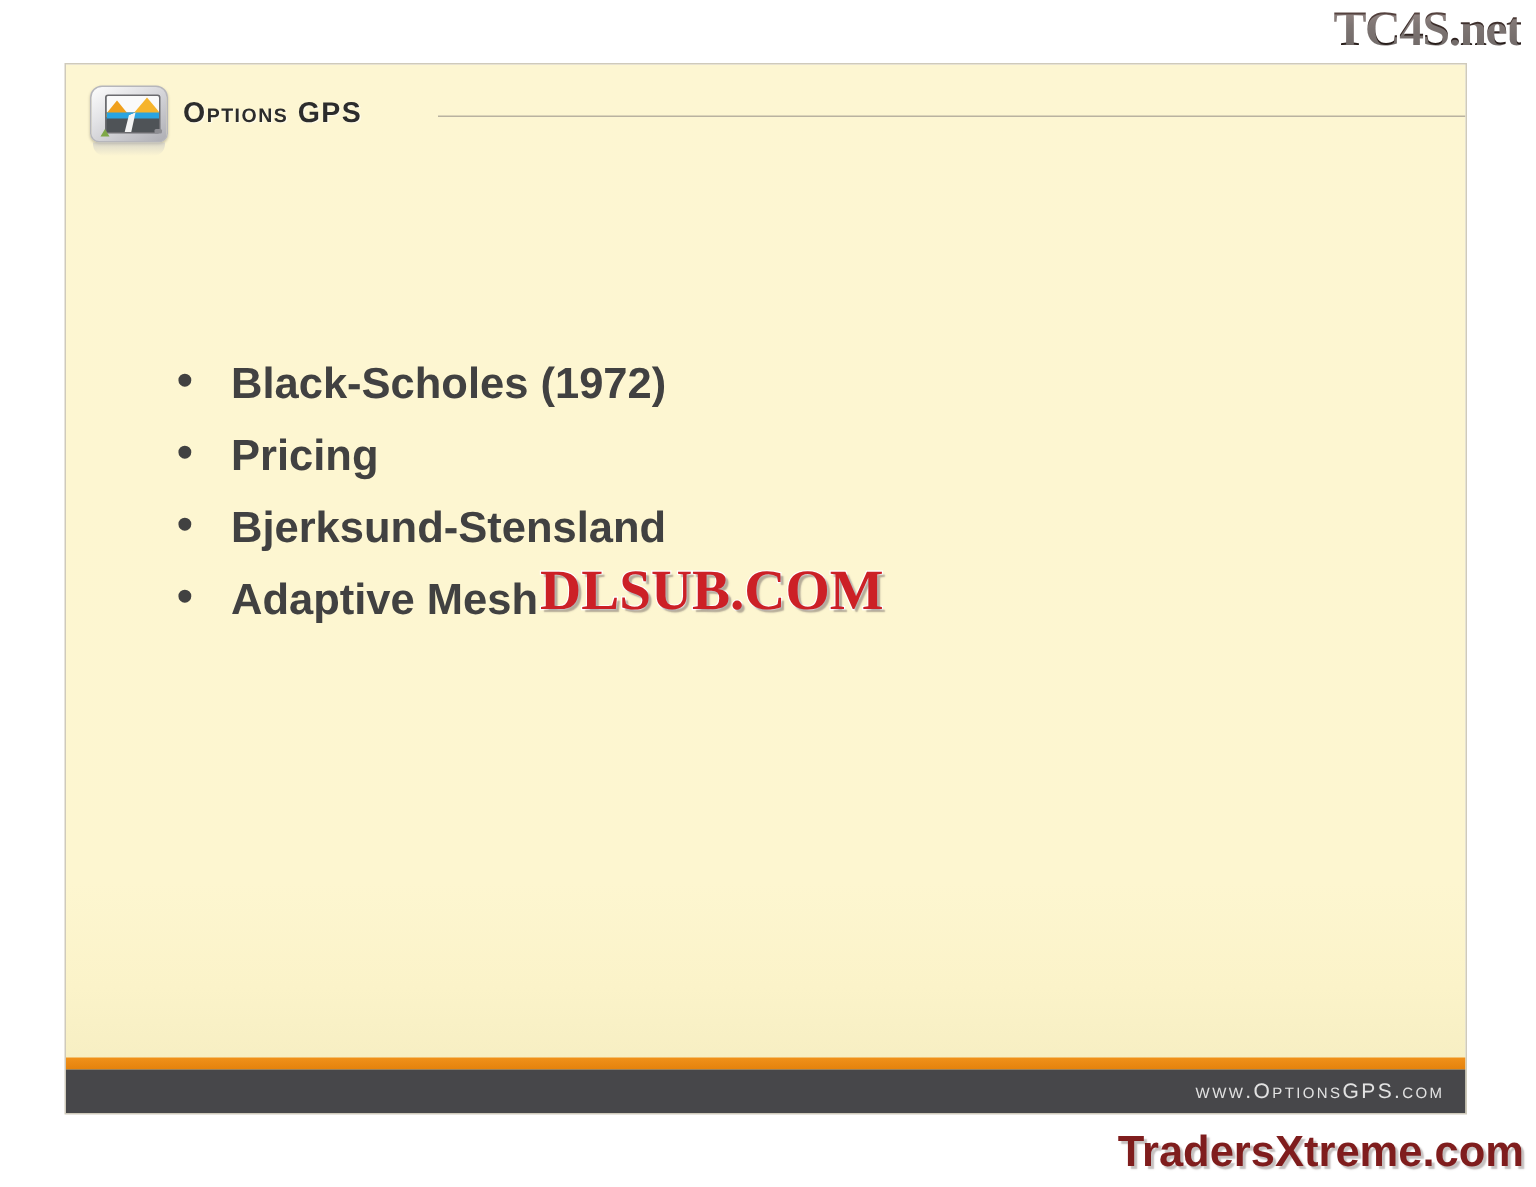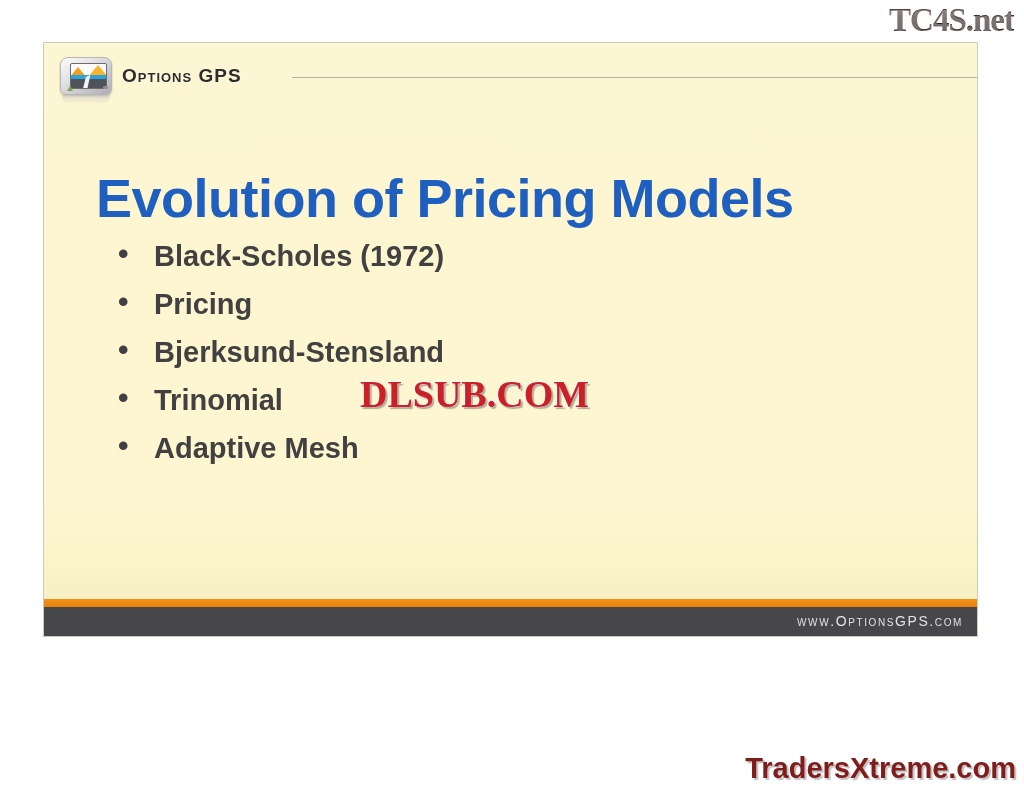--- a/index.html
+++ b/index.html
@@ -33,21 +33,21 @@
     z-index: 40;
     white-space: nowrap;
   }
 
   
   .slide {
     position: absolute;
     left: 43px;
     top: 42px;
     width: 935px;
-    height: 595px;
+    height: 701px;
     background: linear-gradient(180deg,
                 #fdf6d2 0%,
                 #fdf6d0 78%,
                 #fbf3c9 88%,
                 #f6eec2 96%,
                 #f2e9bb 100%);
     border: 1px solid #cfcabb;
     box-sizing: border-box;
     overflow: hidden;
     text-decoration: underline;
@@ -296,27 +296,25 @@
         <div class="gps-logo-tri"></div>
       </div>
       <div class="gps-reflection"></div>
     </div>
 
     <div class="brand-text">Options GPS</div>
 
     <div class="header-rule"></div>
   </div>
 
-  <h1 class="slide-title">Evolution of Pricing Models</h1>
 
   <ul class="bullet-list">
     <li class="bullet-item">Black-Scholes  (1972)</li>
     <li class="bullet-item">Pricing</li>
     <li class="bullet-item">Bjerksund-Stensland</li>
-    <li class="bullet-item">Trinomial</li>
     <li class="bullet-item">Adaptive Mesh</li>
   </ul>
 
   <div class="wm-mid">DLSUB.COM</div>
 
   <div class="footer-stripe"></div>
   <div class="footer-bar">
     <div class="footer-text">www.OptionsGPS.com</div>
   </div>
 

